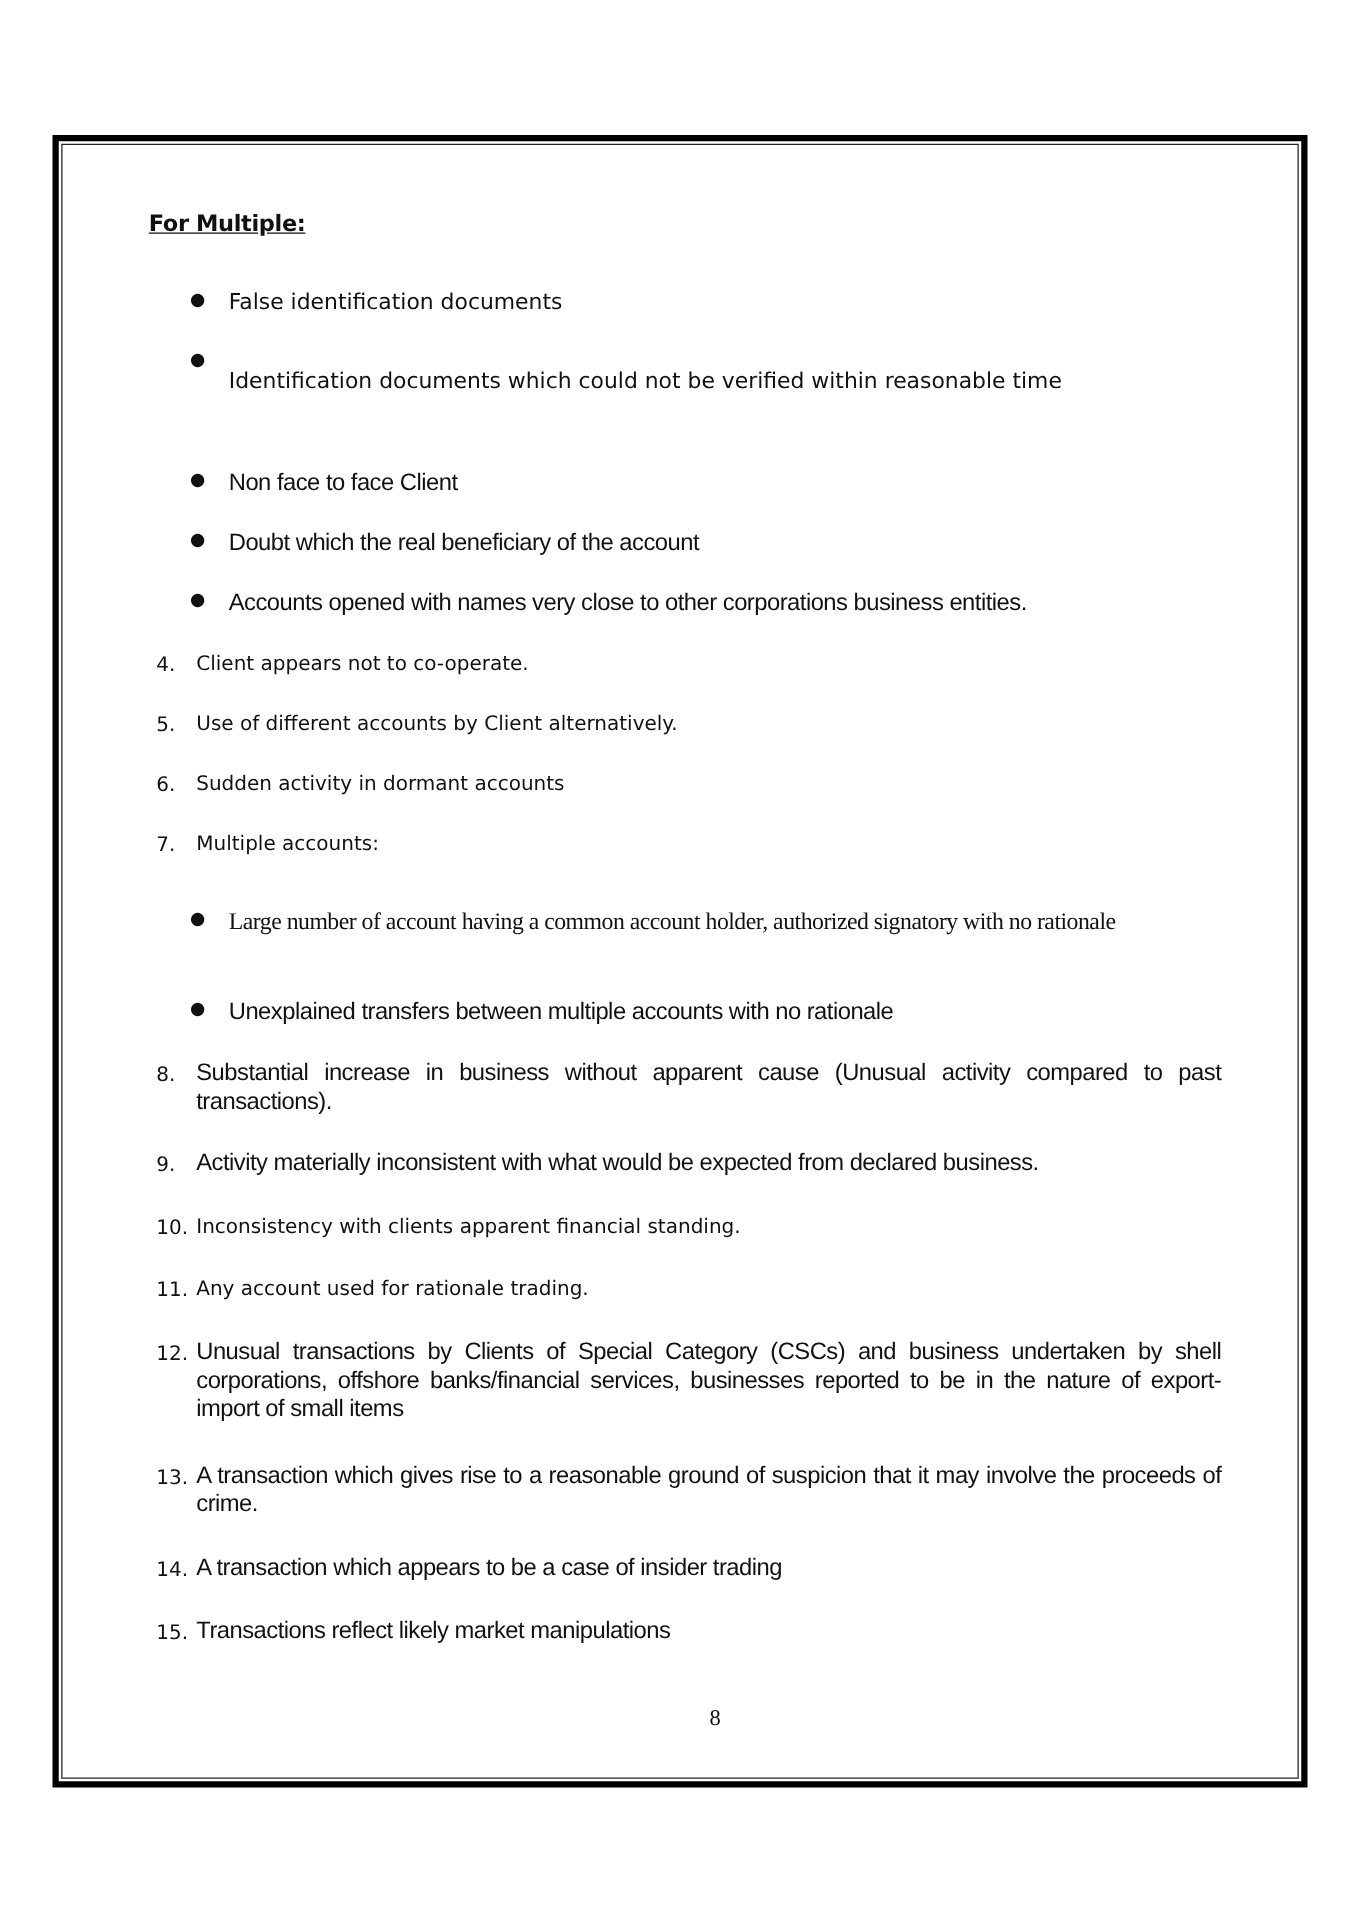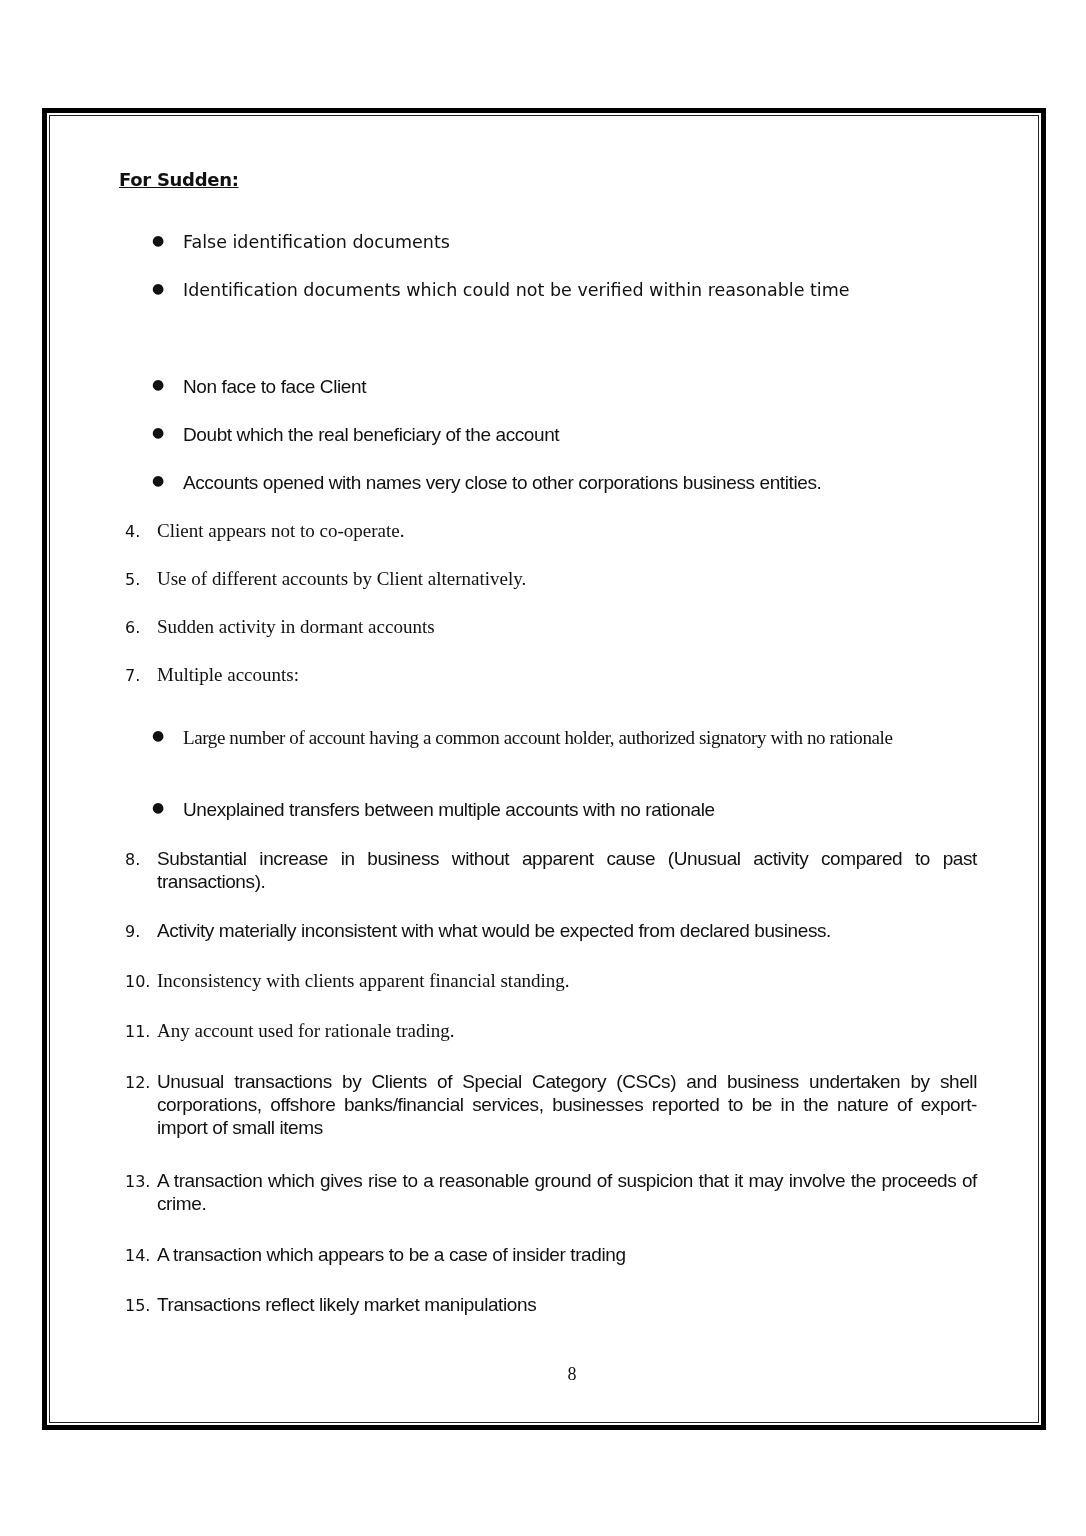--- a/index.html
+++ b/index.html
@@ -7,43 +7,43 @@
          font-family: "DejaVu Sans", sans-serif; color: #111; }
   .frame-outer { position: absolute; left: 42px; top: 108px; width: 1004px; height: 1322px;
                  box-sizing: border-box; border: 5px solid #000; }
   .frame-inner { position: absolute; left: 49px; top: 115px; width: 990px; height: 1308px;
                  box-sizing: border-box; border: 1.5px solid #222; }
   .heading { position: absolute; left: 119px; top: 169px; font-size: 18px; font-weight: bold;
              text-decoration: underline; font-family: "DejaVu Sans", sans-serif; letter-spacing: -0.3px; }
   .bullet { position: absolute; left: 152px; font-size: 14px; }
   .btext { position: absolute; left: 183px; font-size: 17.5px; line-height: 23px; }
   .num { position: absolute; left: 125px; font-size: 16px; line-height: 23px; }
-  .ntext { position: absolute; left: 157px; width: 820px; font-size: 19px; line-height: 23px; text-align: justify; font-family: Liberation Serif, serif; }
+  .ntext { position: absolute; left: 157px; width: 820px; font-size: 16px; line-height: 23px; text-align: justify; }
   .ntext.single { white-space: nowrap; text-align: left; }
   .btext.wrap { width: 794px; text-align: justify; font-family: Liberation Serif, serif; }
   .condensed { font-family: "Liberation Sans", sans-serif; letter-spacing: -0.4px; font-size: 19px; }
   .page-number { position: absolute; left: 0; width: 1144px; text-align: center; top: 1364px;
                  font-family: "Liberation Serif", serif; font-size: 18px; }
 </style>
 </head>
 <body>
 
 <div class="frame-outer"></div>
 <div class="frame-inner"></div>
 
-<div class="heading">For Sudden:</div>
+<div class="heading">For Multiple:</div>
 
 <div>
   <div>
     <span class="bullet" style="top:232px">●</span>
     <span class="btext" style="top:231px">False identification documents</span>
   </div>
   <div>
     <span class="bullet" style="top:280px">●</span>
-    <span class="btext" style="top:279px">Identification documents which could not be verified within reasonable time</span>
+    <span class="btext" style="top:294px">Identification documents which could not be verified within reasonable time</span>
   </div>
   <div>
     <span class="bullet" style="top:376px">●</span>
     <span class="btext condensed" style="top:375px">Non face to face Client</span>
   </div>
   <div>
     <span class="bullet" style="top:424px">●</span>
     <span class="btext condensed" style="top:423px">Doubt which the real beneficiary of the account</span>
   </div>
   <div>

